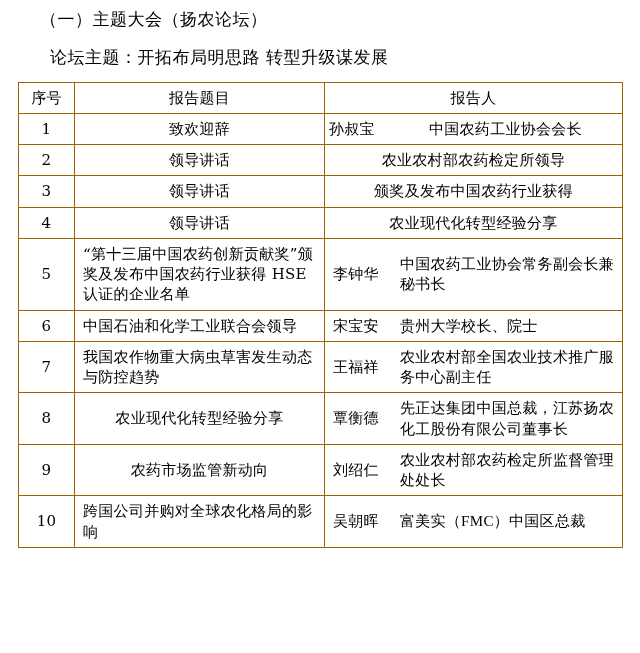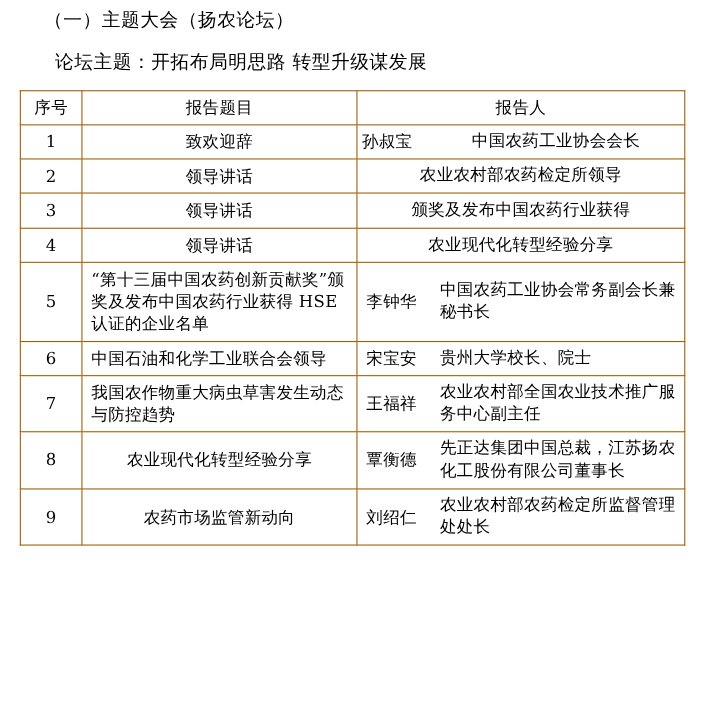--- a/index.html
+++ b/index.html
@@ -209,17 +209,27 @@
         <td class="cell-num">9</td>
         <td class="cell-title">农药市场监管新动向</td>
         <td class="cell-speaker">
           <div class="speaker-wrap">
             <span class="speaker-name">刘绍仁</span>
             <span class="speaker-role">农业农村部农药检定所监督管理处处长</span>
           </div>
         </td>
       </tr>
 
+      <tr>
+        <td class="cell-num">10</td>
+        <td class="cell-title justify">跨国公司并购对全球农化格局的影响</td>
+        <td class="cell-speaker">
+          <div class="speaker-wrap">
+            <span class="speaker-name">吴朝晖</span>
+            <span class="speaker-role">富美实（FMC）中国区总裁</span>
+          </div>
+        </td>
+      </tr>
 
     </tbody>
   </table>
 
 </div>
 
 </body></html>

